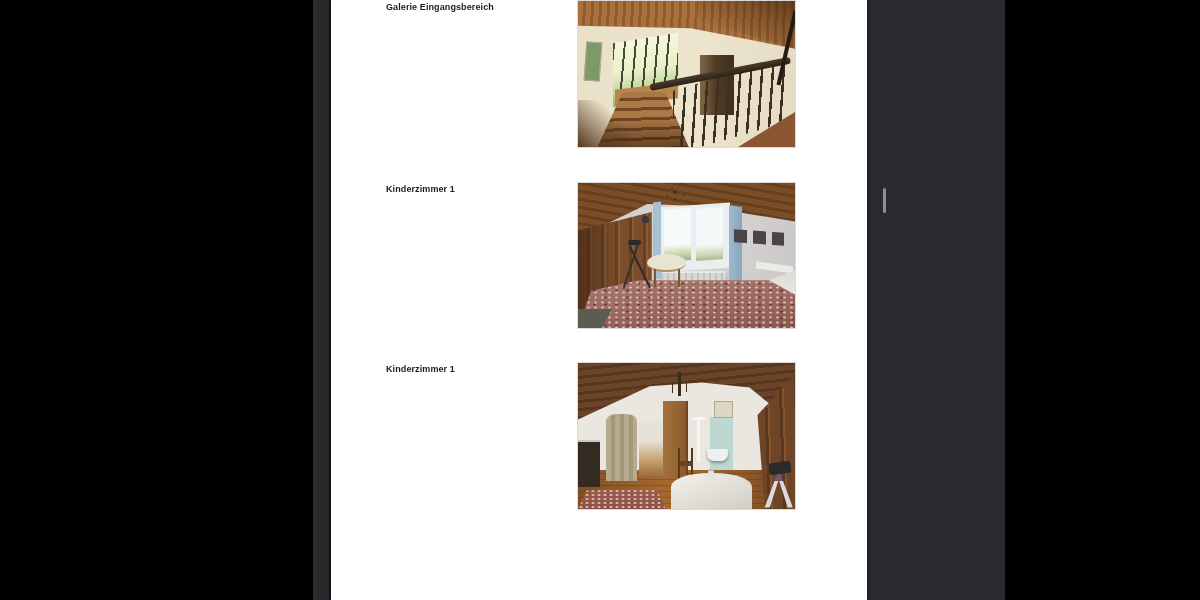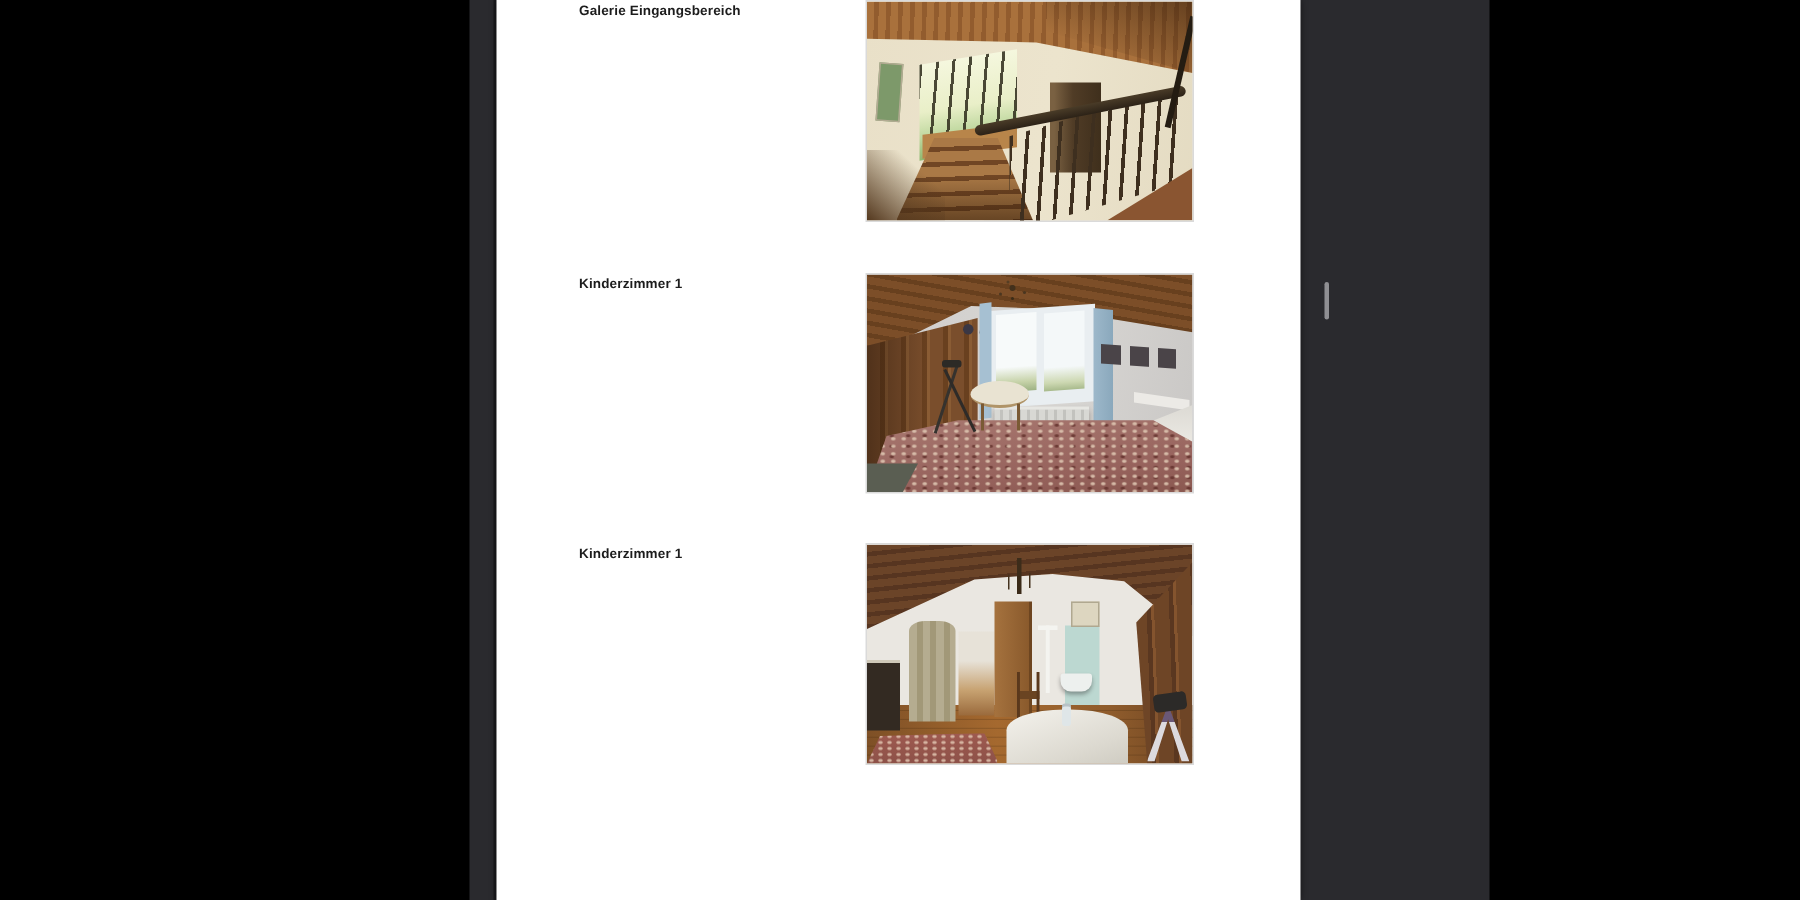--- a/index.html
+++ b/index.html
@@ -5,21 +5,21 @@
   html,body{margin:0;padding:0;}
   body{
     width:1200px;height:600px;position:relative;overflow:hidden;
     background:#000;font-family:"Liberation Sans",sans-serif;
   }
   .letterbox{position:absolute;top:0;height:600px;background:#000;}
   .letterbox.left{left:0;width:313px;}
   .letterbox.right{left:887px;width:313px;}
 
   
-  .viewer{position:absolute;left:313px;top:0;width:680px;height:600px;background:#2a2a2e;}
+  .viewer{position:absolute;left:313px;top:0;width:680px;height:600px;background:#2a2a2e;padding-left:12px;}
   .viewer .edge-shadow{position:absolute;left:16px;top:0;width:2px;height:600px;background:#1a1a1d;}
   .scroll-thumb{position:absolute;left:570px;top:188px;width:3px;height:25px;border-radius:2px;background:#8f8f93;}
 
   
   .page{position:absolute;left:18px;top:0;width:536px;height:600px;background:#fff;box-shadow:0 0 5px rgba(0,0,0,.55);}
 
   .entry{position:absolute;left:55px;width:464px;}
   .entry.e1{top:1px;}
   .entry.e2{top:183px;}
   .entry.e3{top:363px;}

